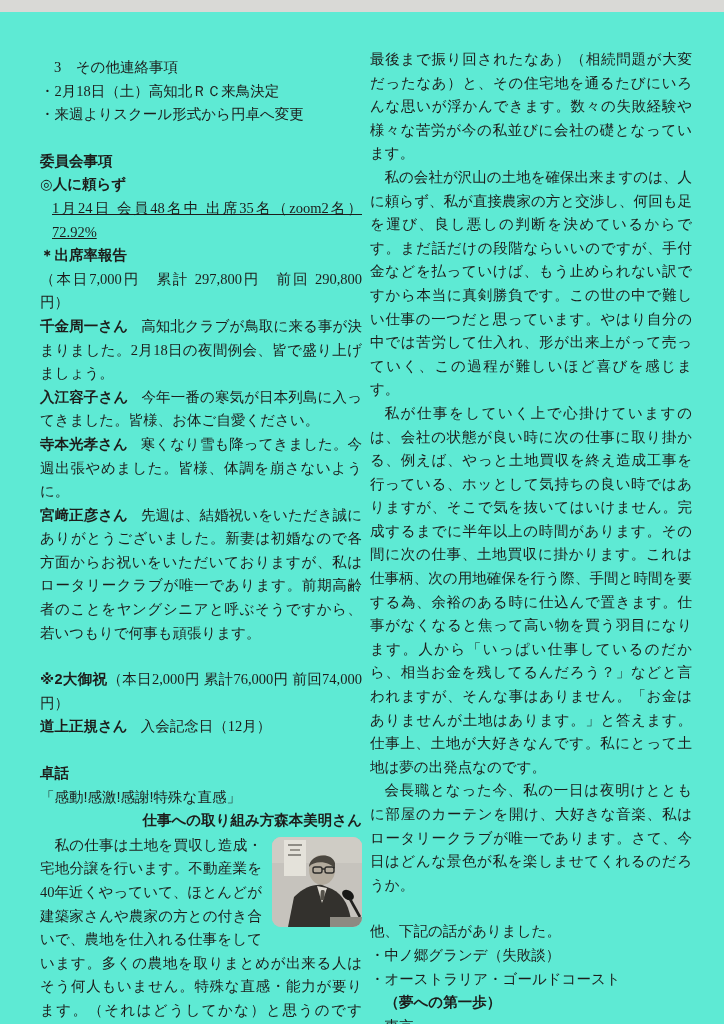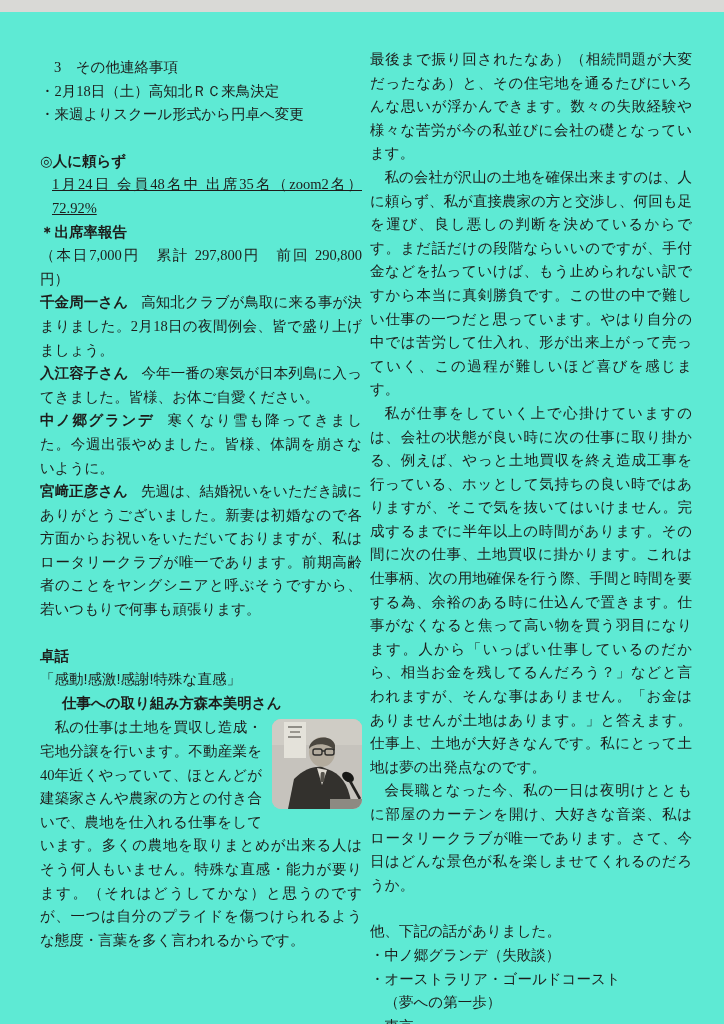--- a/index.html
+++ b/index.html
@@ -21,63 +21,68 @@
   .b { font-weight:bold; }
 
   .h-num   { padding-left:14px; }
   .ind-sm  { padding-left:12px;text-decoration:underline; }
   .indent  { text-indent:1em; }
   .gap     { margin-top:23px; }
 
   .entry .name { margin-right:0.9em; }
 
   .subtitle-row {
-    display:flex; justify-content:flex-start;
+    display:flex; justify-content:flex-end;
     padding-left:22px;
     font-size:14.5px; line-height:23.6px;
   }
 
   .takuwa-body { margin-top:1px; }
   .photo {
     float:right; display:block;
     width:90px; height:90px;
     margin:3px 0 5px 10px;
     border-radius:9px; overflow:hidden;
     background:#c7c4be;
   }
   .photo svg { display:block; }
 
-  .topic-sub { padding-left:1em; }
+  .topic-sub { padding-left:1em;font-weight:bold; }
 </style>
 </head>
 <body>
 
 <div class="page">
 
   <div class="col col-left">
 
     <div>
       <p class="serif h-num">3　その他連絡事項</p>
       <p class="serif">・2月18日（土）高知北ＲＣ来鳥決定</p>
       <p class="serif">・来週よりスクール形式から円卓へ変更</p>
     </div>
 
     <div class="gap">
+      <p class="gothic b">委員会事項</p>
       <p class="gothic b">◎人に頼らず</p>
       <p class="serif ind-sm">1月24日 会員48名中 出席35名（zoom2名）72.92%</p>
 
       <p class="gothic b">＊出席率報告</p>
       <p class="serif">（本日7,000円　累計 297,800円　前回 290,800円）</p>
 
       <p class="serif entry"><span class="gothic b name">千金周一さん</span><span>高知北クラブが鳥取に来る事が決まりました。2月18日の夜間例会、皆で盛り上げましょう。</span></p>
       <p class="serif entry"><span class="gothic b name">入江容子さん</span><span>今年一番の寒気が日本列島に入ってきました。皆様、お体ご自愛ください。</span></p>
-      <p class="serif entry"><span class="gothic b name">中ノ郷グランデ</span><span>寒くなり雪も降ってきました。今週出張やめました。皆様、体調を崩さないように。</span></p>
+      <p class="serif entry"><span class="gothic b name">寺本光孝さん</span><span>寒くなり雪も降ってきました。今週出張やめました。皆様、体調を崩さないように。</span></p>
       <p class="serif entry"><span class="gothic b name">宮﨑正彦さん</span><span>先週は、結婚祝いをいただき誠にありがとうございました。新妻は初婚なので各方面からお祝いをいただいておりますが、私はロータリークラブが唯一であります。前期高齢者のことをヤングシニアと呼ぶそうですから、若いつもりで何事も頑張ります。</span></p>
     </div>
 
+    <div class="gap">
+      <p class="serif"><span class="gothic b">※2大御祝</span><span>（本日2,000円 累計76,000円 前回74,000円）</span></p>
+      <p class="serif entry"><span class="gothic b name">道上正規さん</span><span>入会記念日（12月）</span></p>
+    </div>
 
     <div class="gap">
       <p class="gothic b">卓話</p>
       <p class="gothic">「感動!感激!感謝!特殊な直感」</p>
       <div class="subtitle-row">
         <span class="gothic b">仕事への取り組み方</span>
         <span class="gothic b">森本美明さん</span>
       </div>
 
       <div class="takuwa-body">

